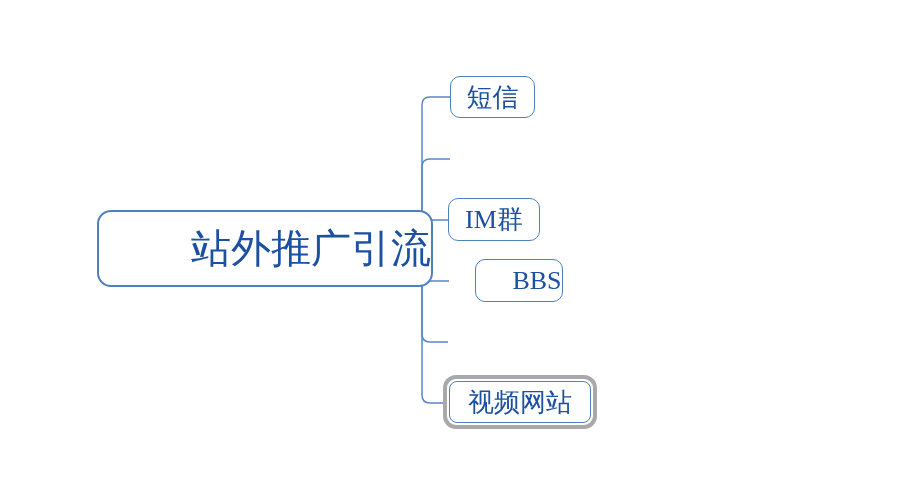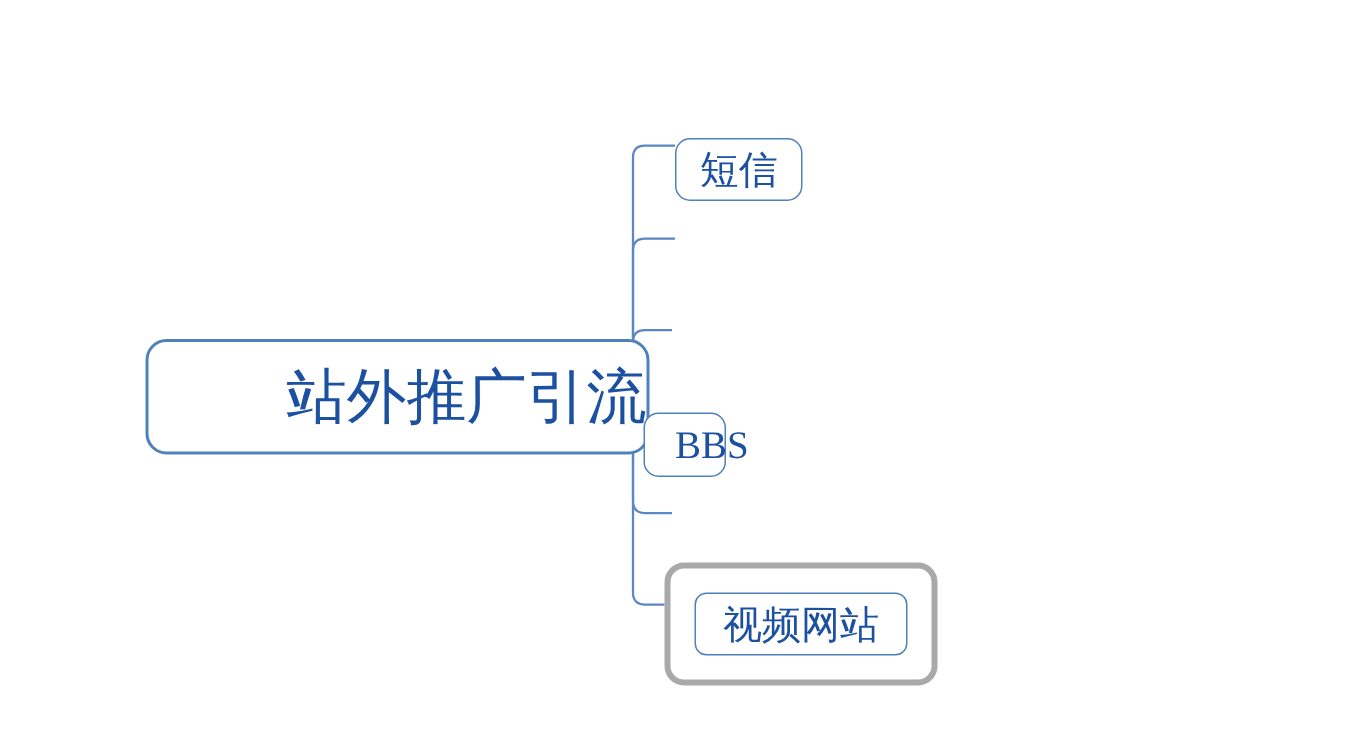--- a/index.html
+++ b/index.html
@@ -28,44 +28,44 @@
     align-items: center;
     justify-content: center;
     box-sizing: border-box;
     background: #ffffff;
     border: 1.5px solid #4f81bd;
     border-radius: 10px;
     color: #1c50a1;
     white-space: nowrap;
     cursor: default;
   }
-  .abs { position: absolute; margin-top: 16px; }
+  .abs { position: absolute; }
   .root-node {
     left: 97px;
     top: 210px;
     width: 336px;
     height: 77px;
     font-size: 40px;
     border-width: 2px;
     border-radius: 14px;
     justify-content: flex-end;
   }
   .child { font-size: 26px; }
   .c1 { left: 450px; top: 76px;  width: 85px; height: 42px; }
   .c2 { left: 450px; top: 137px; width: 87px; height: 43px; }
   .c3 { left: 448px; top: 198px; width: 92px; height: 43px; }
-  .c4 { left: 429px; top: 259px; width: 55px; height: 43px; padding-left: 36px; }
+  .c4 { left: 475px; top: 259px; width: 88px; height: 43px; padding-left: 36px; }
   .c5 { left: 448px; top: 321px; width: 79px; height: 42px; }
   .selection-ring {
     position: absolute;
     left: 443px;
     top: 375px;
     border: 4.5px solid #a9a9a9;
     border-radius: 13px;
-    padding: 16px;
+    padding: 2px;
     background: #ffffff;
     box-sizing: border-box;
   }
   .c6 {
     position: relative;
     width: 142px;
     height: 42px;
     border-radius: 8px;
   }
 </style>
@@ -88,20 +88,23 @@
 
   <div class="node abs root-node">
     <span>站外推广引流</span>
   </div>
 
   <div class="node abs child c1">
     <span>短信</span>
   </div>
 
 
+  <div class="node abs child c3">
+    <span>IM群</span>
+  </div>
 
   <div class="node abs child c4">
     <span>BBS</span>
   </div>
 
 
   <div class="selection-ring">
     <div class="node child c6">
       <span>视频网站</span>
     </div>

